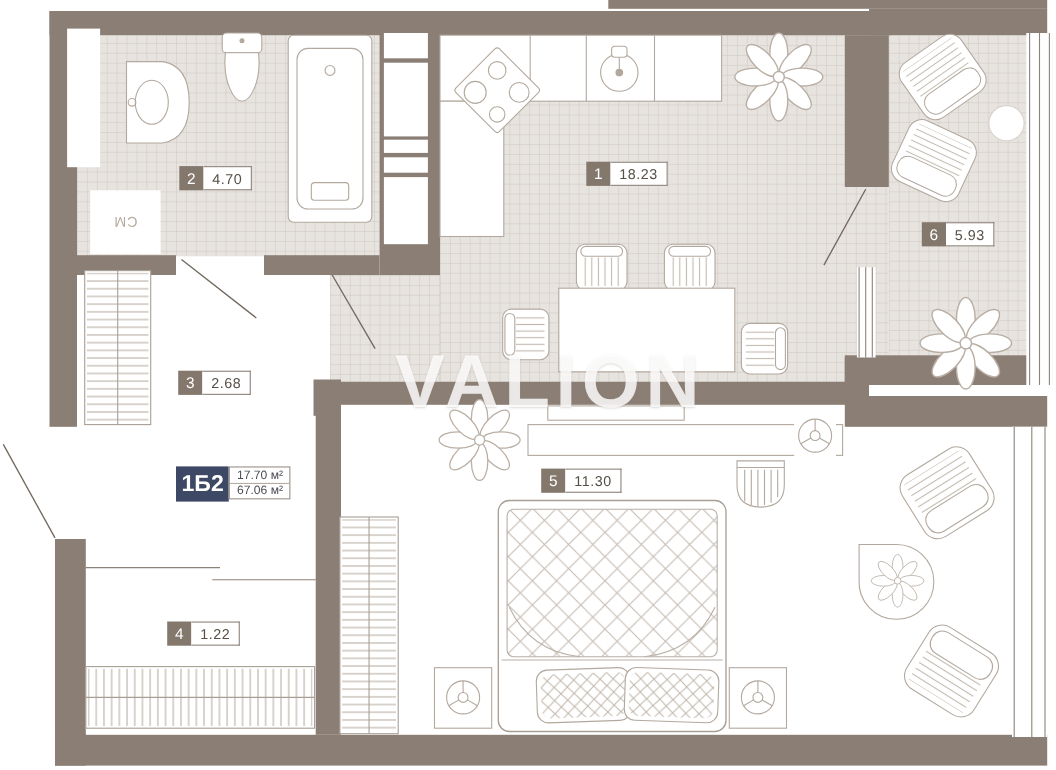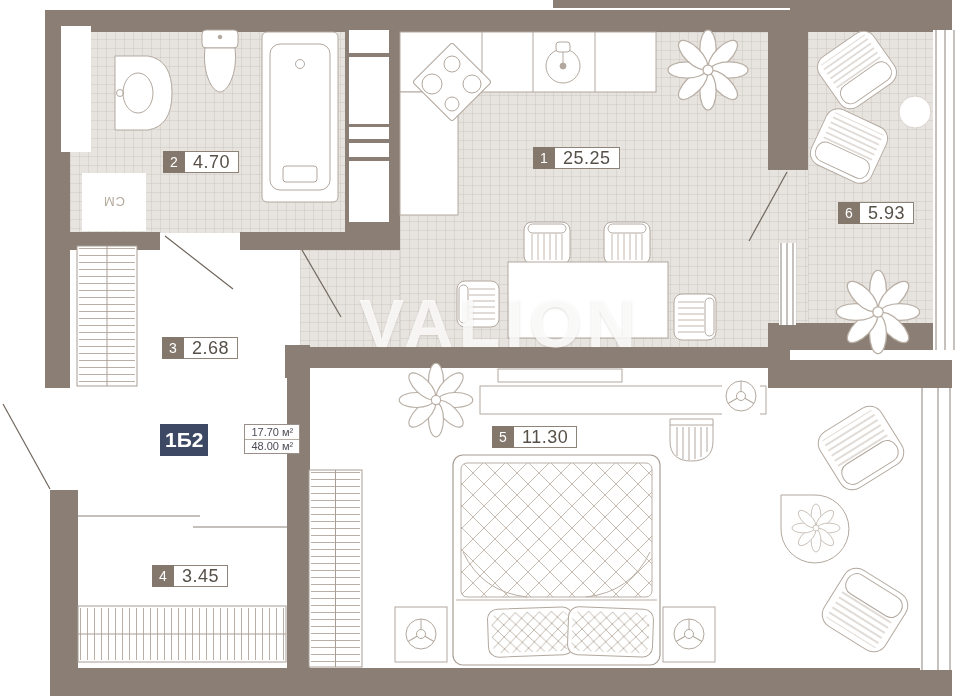--- a/index.html
+++ b/index.html
@@ -8,31 +8,31 @@
   .tile{position:absolute;background-color:#e7e3df;
         background-image:linear-gradient(rgba(195,188,181,.35) 1px,transparent 1px),
                          linear-gradient(90deg,rgba(195,188,181,.35) 1px,transparent 1px);
         background-size:9px 9px;}
   .wall{position:absolute;background:#8b7e74;}
   svg.fur{position:absolute;left:0;top:0;}
   .room-label{position:absolute;display:flex;height:22px;z-index:40;}
   .room-label .num{width:22px;background:#84786d;color:#fff;display:flex;align-items:center;
                    justify-content:center;font-size:14px;}
   .room-label .val{background:#fff;border:1px solid #8d8379;border-left:none;color:#565048;
-                   padding:0 8px;display:flex;align-items:center;font-size:18px;letter-spacing:.5px;}
+                   padding:0 8px;display:flex;align-items:center;font-size:13px;letter-spacing:.5px;}
   .apt-badge{position:absolute;left:160px;top:424px;display:flex;z-index:40;}
   .apt-badge .code{background:#3d4964;color:#fff;font-weight:bold;font-size:21px;
                    display:flex;align-items:center;justify-content:center;padding:0 5px;height:32px;}
-  .apt-badge .areas{display:flex;flex-direction:column;border:1px solid #9a9089;background:#fff;height:28px;margin-left:36px;}
+  .apt-badge .areas{display:flex;flex-direction:column;border:1px solid #9a9089;background:#fff;height:28px;}
   .apt-badge .areas div{font-size:11px;color:#4c4c57;padding:0 6px;height:14px;display:flex;align-items:center;}
   .apt-badge .areas div:first-child{border-bottom:1px solid #b5aca3;}
   .washer-text{position:absolute;left:82px;top:173px;width:64px;height:58px;display:flex;
                align-items:center;justify-content:center;transform:rotate(180deg);
                color:#b5ab9f;font-size:13px;letter-spacing:1px;z-index:30;}
-  .watermark{position:absolute;left:300px;top:284px;width:400px;text-align:center;
+  .watermark{position:absolute;left:300px;top:308px;width:400px;text-align:center;
              font-size:68px;font-weight:bold;letter-spacing:5px;
              color:rgba(255,255,255,.82);text-shadow:0 1px 2px rgba(150,140,130,.30);z-index:35;}
 </style>
 </head>
 <body>
 
 <div class="plan">
 
   <div class="tile" style="left:70px;top:30px;width:275px;height:203px;"></div>
   <div class="tile" style="left:400px;top:32px;width:408px;height:315px;"></div>
@@ -254,44 +254,44 @@
       <use href="#flower" transform="translate(816,528) scale(0.75)"></use>
     </g>
   </svg>
 
   <div class="washer-text">СМ</div>
 
   <div class="watermark">VALION</div>
 
   <div class="room-label" style="left:533px;top:147px;">
     <span class="num">1</span>
-    <span class="val">25.25</span>
+    <span class="val">18.23</span>
   </div>
   <div class="room-label" style="left:163px;top:151px;">
     <span class="num">2</span>
     <span class="val">4.70</span>
   </div>
   <div class="room-label" style="left:162px;top:337px;">
     <span class="num">3</span>
     <span class="val">2.68</span>
   </div>
   <div class="room-label" style="left:152px;top:565px;">
     <span class="num">4</span>
-    <span class="val">3.45</span>
+    <span class="val">1.22</span>
   </div>
   <div class="room-label" style="left:492px;top:426px;">
     <span class="num">5</span>
     <span class="val">11.30</span>
   </div>
   <div class="room-label" style="left:838px;top:202px;">
     <span class="num">6</span>
     <span class="val">5.93</span>
   </div>
 
   <div class="apt-badge">
     <div class="code">1Б2</div>
     <div class="areas">
       <div>17.70 м²</div>
-      <div>48.00 м²</div>
+      <div>67.06 м²</div>
     </div>
   </div>
 
 </div>
 
 </body></html>

